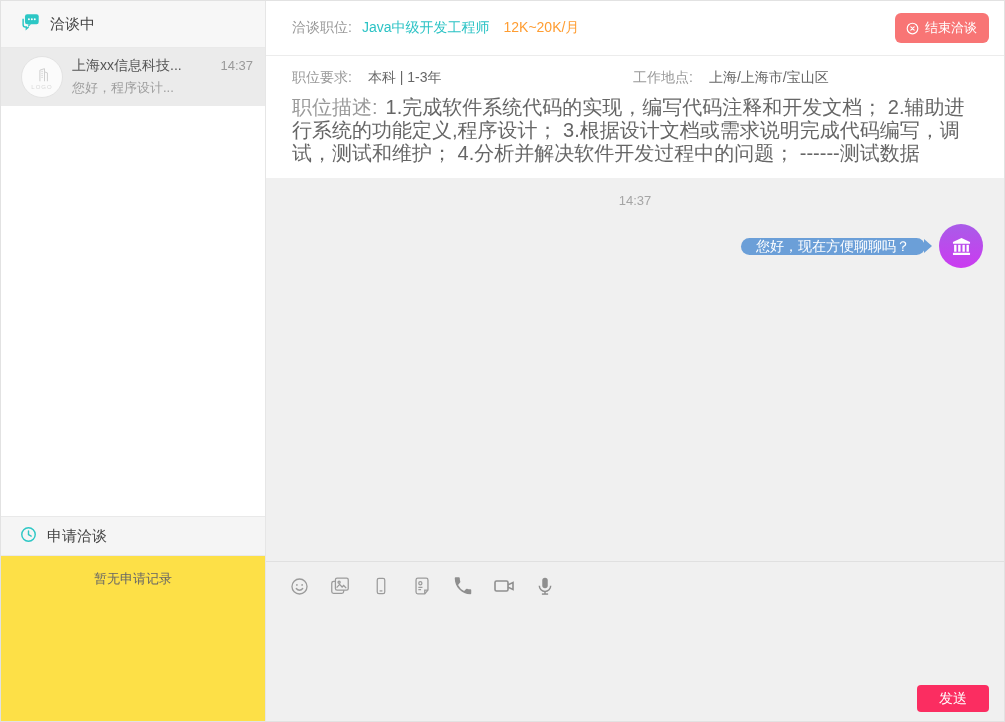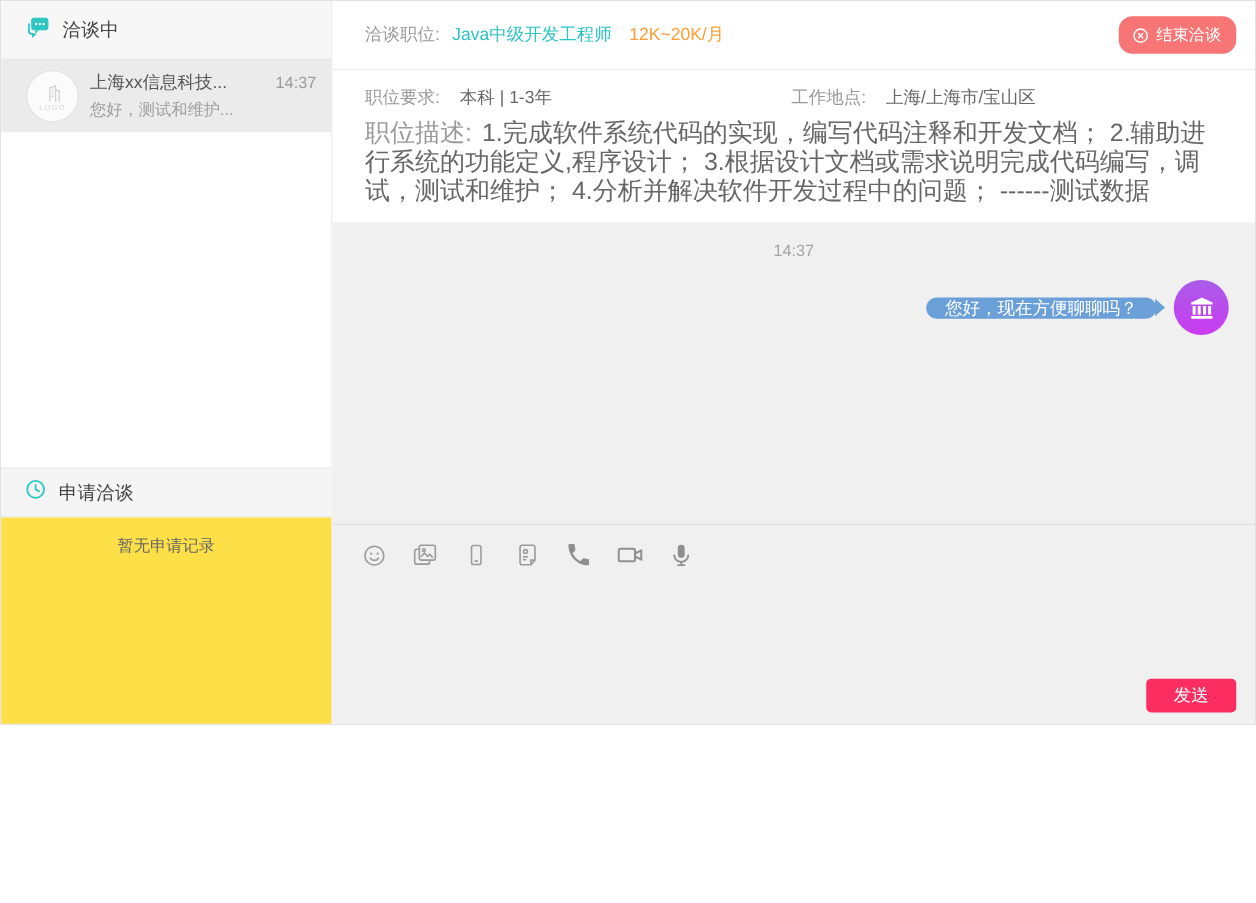--- a/index.html
+++ b/index.html
@@ -3,21 +3,21 @@
 <meta charset="utf-8">
 <style>
   * { margin:0; padding:0; box-sizing:border-box; }
   body {
     font-family: "Liberation Sans", "DejaVu Sans", sans-serif;
     background:#fff;
     width:1005px; height:722px;
     overflow:hidden;
   }
   .window {
-    width:1005px; height:580px;
+    width:1005px; height:722px;
     border:1px solid #e2e2e2;
     display:flex;
     background:#fff;
   }
   
   .sidebar {
     width:265px; flex:0 0 265px;
     border-right:1px solid #e6e6e6;
     display:flex; flex-direction:column;
     background:#fff;
@@ -87,21 +87,21 @@
     border-bottom:1px solid #ececec;
     display:flex; align-items:center;
     padding:0 15px 0 26px;
   }
   .job-bar-left { display:flex; align-items:center; gap:10px; flex:1; }
   .job-label { font-size:14px; color:#999; }
   .job-position { font-size:14px; color:#2cc3c5; }
   .job-salary { font-size:14px; color:#ff9d32; margin-left:4px; }
   .end-btn {
     background:#f87575; color:#fff;
-    border:none; border-radius:11px;
+    border:none; border-radius:6px;
     font-size:13px;
     padding:6px 12px 6px 10px;
     display:flex; align-items:center; gap:5px;
     cursor:pointer;
     font-family:inherit;
   }
   .job-info { padding:11px 26px 13px 26px; }
   .job-req-row { display:flex; font-size:14px; line-height:20px; }
   .job-req-group { display:flex; gap:16px; }
   .job-req-group.first { width:341px; flex:0 0 341px; }
@@ -207,21 +207,21 @@
           <path d="M15 8.2l3.5 1.3v10"></path>
           <path d="M11.3 7.6h1.6M11.3 10h1.6M11.3 12.4h1.6M11.3 14.8h1.6"></path>
         </svg>
         <span class="logo-word">LOGO</span>
       </div>
       <div class="chat-item-main">
         <div class="chat-item-top">
           <span class="chat-item-title">上海xx信息科技...</span>
           <span class="chat-item-time">14:37</span>
         </div>
-        <div class="chat-item-preview">您好，测试和维护...</div>
+        <div class="chat-item-preview">您好，程序设计...</div>
       </div>
     </div>
 
     <div class="sb-spacer"></div>
 
     <div class="sb-section">
       <span>
         <svg viewBox="0 0 24 24" width="19" height="19" fill="none" stroke="#2cc7c5" stroke-width="1.8">
           <circle cx="12" cy="12" r="8.5"></circle>
           <path d="M12 7.5V12l3.4 2" stroke-linecap="round"></path>

